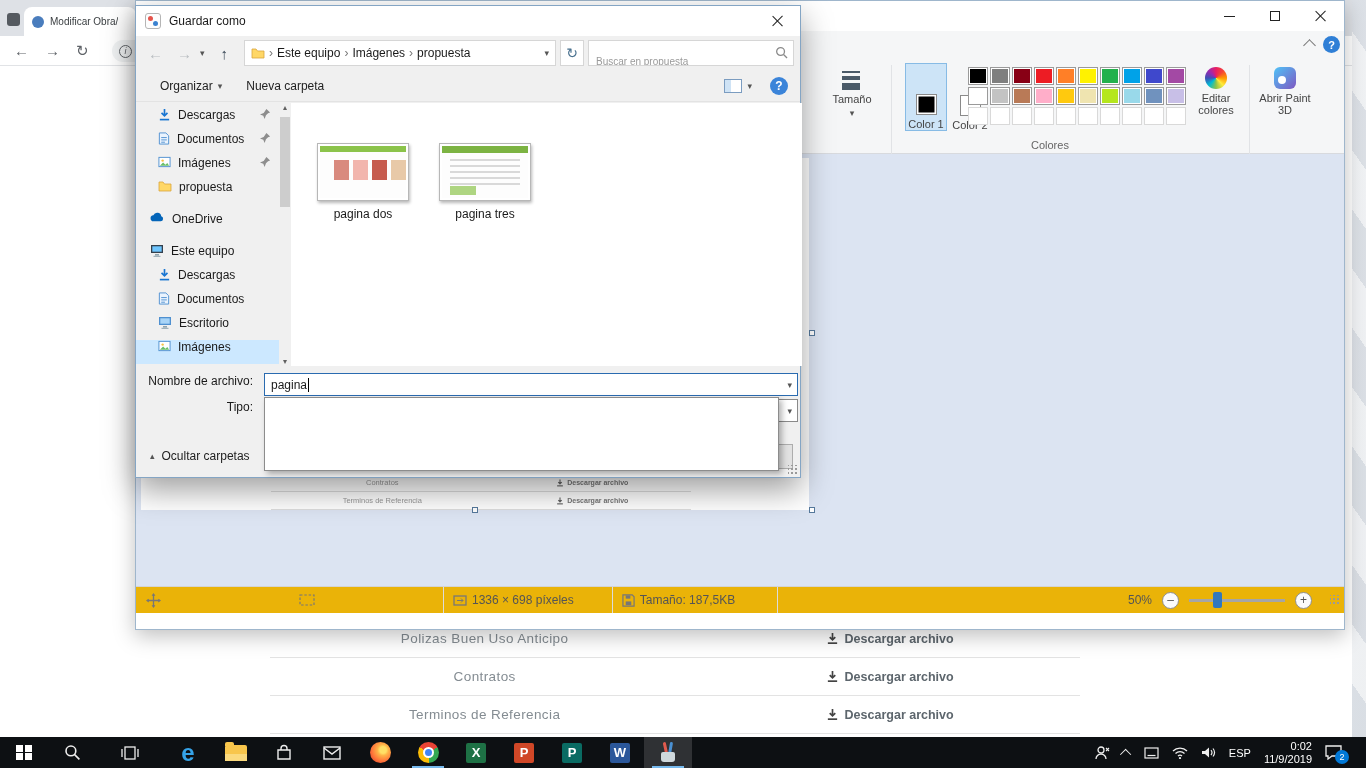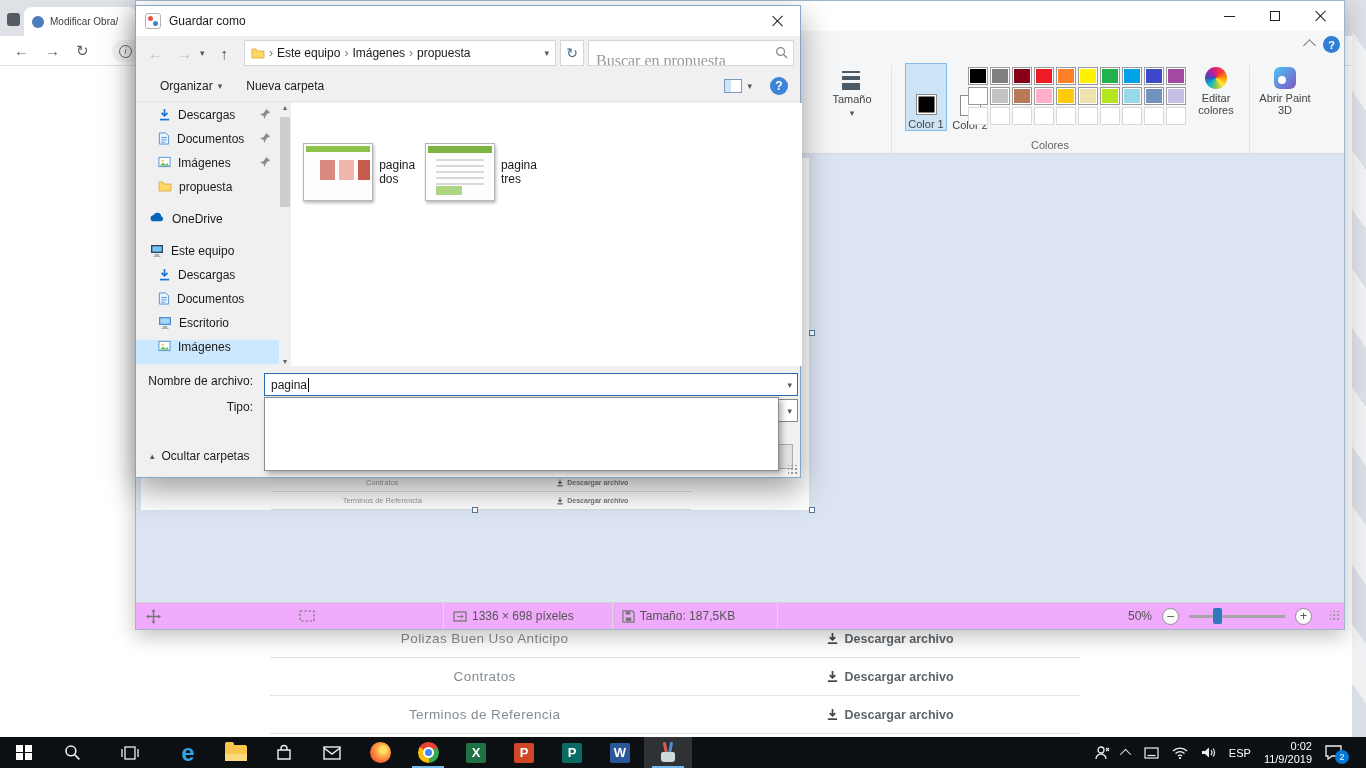--- a/index.html
+++ b/index.html
@@ -78,21 +78,21 @@
 
   .p-workspace { position:absolute; left:0; top:153px; right:0; height:450px; background:#dce4f2; }
   .p-canvas { position:absolute; left:5px; top:4px; width:668px; height:352px; background:#fff; }
   .handle { position:absolute; width:6px; height:6px; background:#fff; border:1px solid #56799c; }
   .mini-table { position:absolute; left:130px; top:316px; width:420px; }
   .mini-row { display:flex; height:18px; border-bottom:1px solid #ddd; align-items:center; }
   .mini-row .c1 { flex:0 0 53%; text-align:center; color:#999; font-size:7.5px; }
   .mini-row .c2 { flex:1; text-align:center; color:#777; font-size:7px; font-weight:bold;
     display:flex; align-items:center; justify-content:center; gap:3px; }
 
-  .p-status { position:absolute; left:0; bottom:0; right:0; height:27px; background:#f0abfc;
+  .p-status { position:absolute; left:0; bottom:16px; right:0; height:27px; background:#eab308;
     border-top:1px solid #d4d4d4; display:flex; align-items:center; color:#555; font-size:12px; }
   .st-sep { width:1px; height:100%; background:#dcdcdc; }
   .zoom-circ { width:17px; height:17px; border:1px solid #8f8f8f; border-radius:50%; color:#555;
     display:flex; align-items:center; justify-content:center; font-size:12px; line-height:1; background:#fbfbfb; }
   .zoom-track { width:96px; height:3px; background:#a5a5a5; position:relative; }
   .zoom-thumb { position:absolute; left:24px; top:-7px; width:9px; height:16px; background:#3178bd; border-radius:2px; }
   .grip { width:10px; height:10px; margin:0 4px 0 8px;
     background:radial-gradient(circle 1.2px, #9a9a9a 1.2px, transparent 1.3px);
     background-size:4px 4px; background-position:bottom right; }
 
@@ -109,21 +109,21 @@
   .dlg-nav { position:absolute; left:0; top:30px; right:0; height:34px; display:flex; align-items:center; }
   .nav-ic { font-size:15px; color:#3c4a58; }
   .nav-ic.dis { color:#b9bdc1; }
   .crumb-bar { position:absolute; left:108px; top:4px; width:312px; height:26px; background:#fff;
     border:1px solid #d6d6d6; display:flex; align-items:center; gap:4px; padding:0 6px; }
   .crumb-sep { color:#777; font-size:12px; }
   .refresh-btn { position:absolute; left:424px; top:4px; width:24px; height:26px; background:#fff;
     border:1px solid #d6d6d6; display:flex; align-items:center; justify-content:center; color:#49718f; font-size:14px; }
   .search-box { position:absolute; left:452px; top:4px; width:206px; height:26px; }
   .search-box input { width:100%; height:100%; border:1px solid #d6d6d6; padding:16px 24px 0 7px;
-    font-family:Liberation Serif, serif; font-size:16px; color:#333; }
+    font-family:Liberation Sans, sans-serif; font-size:10px; color:#333; }
   .search-box input::placeholder { color:#9a9a9a; }
   .mag { position:absolute; right:6px; top:6px; }
 
   .dlg-toolbar { position:absolute; left:0; top:64px; right:0; height:32px; display:flex; align-items:center;
     border-bottom:1px solid #e3e3e3; }
   .tb-item { display:flex; align-items:center; gap:5px; color:#222; }
   .caret { font-size:9px; color:#555; }
   .views-ic { width:18px; height:14px; border:1px solid #7b9cc0; background:
     linear-gradient(#cfe3f5 0 0) left/6px 100% no-repeat, #fff; }
   .help-circ { width:18px; height:18px; border-radius:50%; background:#3b84d9; color:#fff;
@@ -132,21 +132,21 @@
   .dlg-side { position:absolute; left:0; top:97px; width:143px; height:263px; overflow:hidden; }
   .sb-item { position:absolute; left:0; width:143px; height:24px; display:flex; align-items:flex-start;
     gap:7px; padding-left:22px; }
   .sb-item.sel { background:#cce8ff; }
   .sb-label { flex:1; white-space:nowrap; overflow:hidden; }
   .dlg-scroll { position:absolute; left:143px; top:97px; width:12px; height:263px; background:#f0f0f0;
     display:flex; flex-direction:column; align-items:center; justify-content:space-between; font-size:8px; color:#606060; }
   .scroll-thumb { position:absolute; left:1px; top:14px; width:10px; height:90px; background:#cdcdcd; }
 
   .dlg-files { position:absolute; left:155px; top:97px; width:511px; height:263px; background:#fff; }
-  .file-item { position:absolute; top:40px; width:120px; display:flex; flex-direction:row; align-items:center; gap:6px; }
+  .file-item { position:absolute; top:40px; width:120px; display:flex; flex-direction:column; align-items:center; gap:6px; }
   .thumb { width:92px; height:58px; background:#fff; border:1px solid #b7b7b7;
     box-shadow:1px 2px 3px rgba(0,0,0,.28); padding:2px; }
   .thumb-inner { position:relative; width:100%; height:100%; background:#fdfdfd; overflow:hidden; }
   .t-head { position:absolute; left:0; top:0; right:0; }
   .t1 .t-head { height:6px; background:#8bc34a; }
   .t1 .figs { position:absolute; left:14px; top:14px; display:flex; gap:4px; }
   .t1 .figs i { width:15px; height:20px; display:block; }
   .t2 .t-head { height:7px; background:#7cb342; }
   .t2 .lines { position:absolute; left:8px; right:8px; top:13px; height:30px;
     background:repeating-linear-gradient(#d9d9d9 0 2px, transparent 2px 6px); }

